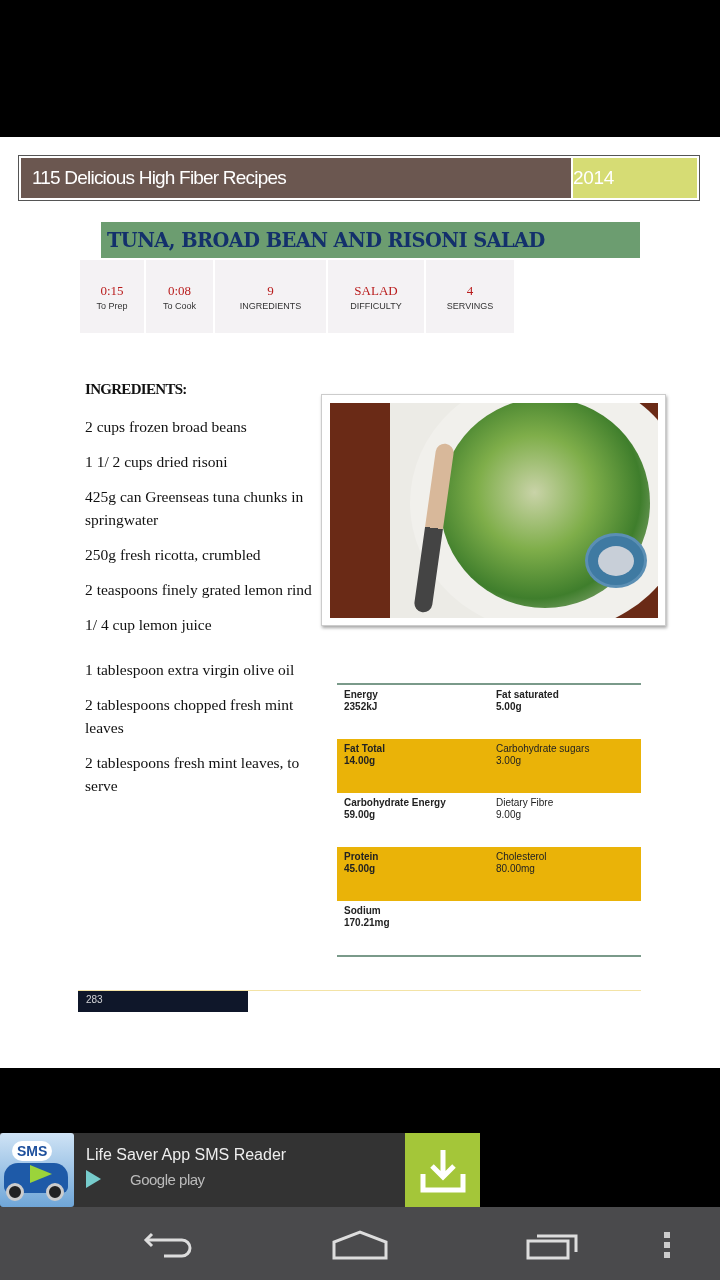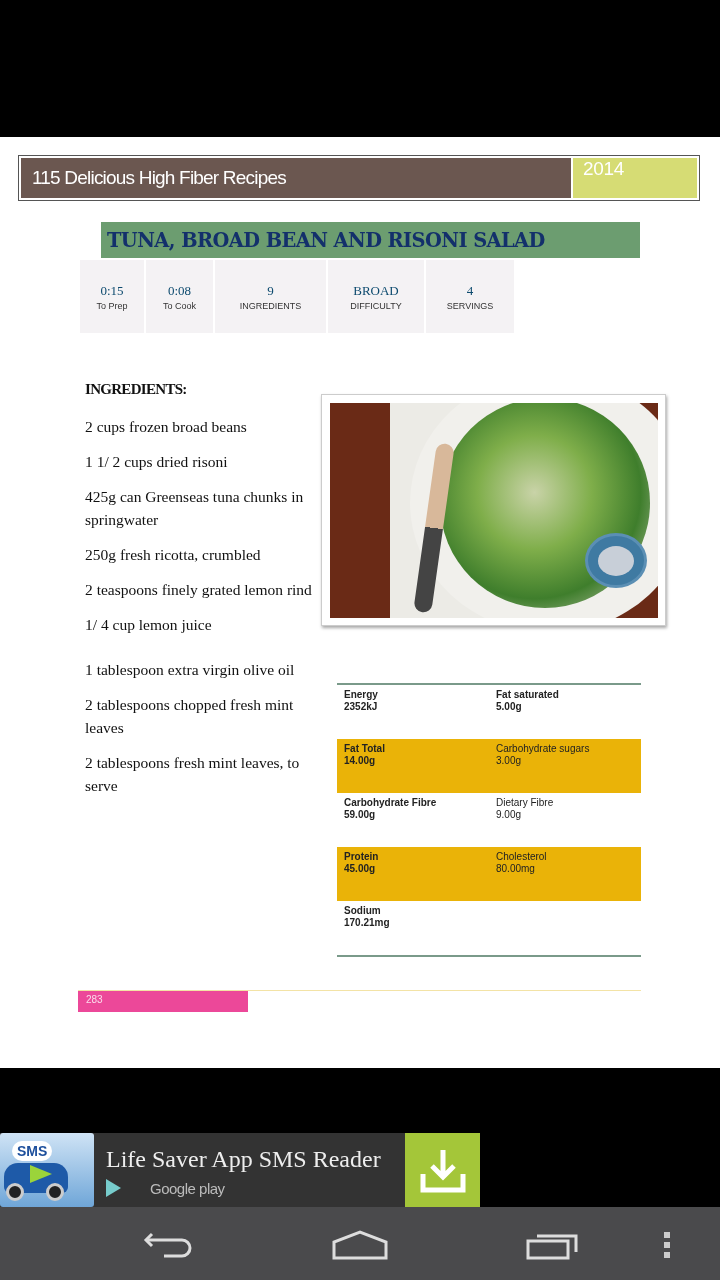--- a/index.html
+++ b/index.html
@@ -3,29 +3,29 @@
 <meta charset="utf-8">
 <style>
   html, body { margin:0; padding:0; }
   body { width:720px; height:1280px; background:#000; position:relative; overflow:hidden; font-family:"Liberation Sans", sans-serif; }
   .page { position:absolute; left:0; top:137px; width:720px; height:931px; background:#fff; }
 
   
   .book-header { position:absolute; left:18px; top:18px; width:682px; height:46px; border:1px solid #555; box-sizing:border-box; padding:2px; display:flex; }
   .book-title-box { flex:0 0 550px; background:#6b5750; display:flex; align-items:center; padding-left:11px; box-sizing:border-box; margin-right:2px; }
   .book-title { font-size:19px; color:#ffffff; letter-spacing:-0.8px; }
-  .book-year-box { flex:1; background:#d6dc74; display:flex; align-items:flex-start; padding-left:10px; }
+  .book-year-box { flex:1; background:#d6dc74; display:flex; align-items:center; }
   .book-year { color:#fff; font-size:19px; letter-spacing:-0.3px; }
 
   .recipe-title-box { position:absolute; left:101px; top:85px; width:539px; height:36px; background:#6c9d70; display:flex; align-items:center; padding-left:6px; box-sizing:border-box; }
   .recipe-title { font-family:"DejaVu Serif", serif; font-weight:bold; color:#13306b; font-size:20px; letter-spacing:-0.6px; transform:scaleX(0.97); transform-origin:left; white-space:nowrap; }
 
   .stats { position:absolute; left:80px; top:123px; height:73px; display:flex; gap:2px; }
   .stat { background:#f4f2f4; display:flex; flex-direction:column; align-items:center; justify-content:flex-start; padding-top:24px; box-sizing:border-box; }
-  .stat-value { font-family:"Liberation Serif", serif; color:#0c4a6e; font-size:13px; line-height:14px; }
+  .stat-value { font-family:"Liberation Serif", serif; color:#b91c1c; font-size:13px; line-height:14px; }
   .stat-label { font-size:9px; color:#333; margin-top:3px; }
 
   .ingredients-head { position:absolute; left:85px; top:244px; font-family:"Liberation Serif", serif; font-weight:bold; font-size:15px; color:#111; letter-spacing:-0.7px; }
   .ingredients { position:absolute; left:85px; top:278px; width:240px; margin:0; padding:0; list-style:none; }
   .ingredients li { font-family:"Liberation Serif", serif; font-size:15.5px; line-height:23px; color:#111; margin-bottom:12px; }
 
   .photo-frame { position:absolute; left:321px; top:257px; width:345px; height:232px; background:#fff; border:1px solid #ccc; box-shadow:1px 2px 3px rgba(0,0,0,0.35); box-sizing:border-box; }
   .photo { position:absolute; left:8px; top:8px; width:328px; height:215px; background:#6a2a16; overflow:hidden; }
   .photo .cloth { position:absolute; left:60px; top:0; width:120px; height:215px; background:#ecebe6; }
   .photo .plate { position:absolute; left:80px; top:-30px; width:280px; height:260px; border-radius:50%; background:#f1f0ec; }
@@ -36,32 +36,32 @@
 
   .nutrition { position:absolute; left:337px; top:546px; width:304px; border-top:2px solid #7a9a8a; border-bottom:2px solid #7a9a8a; }
   .nut-row { display:flex; height:54px; }
   .nut-row.shaded { background:#eab308; }
   .nut-cell { width:152px; padding:4px 7px; box-sizing:border-box; font-size:10px; line-height:12px; color:#222; }
   .nut-label { display:block; }
   .nut-value { display:block; }
   .nut-cell.bold { font-weight:bold; }
 
   .footer-line { position:absolute; left:78px; top:853px; width:563px; height:1px; background:#f3e3a6; }
-  .page-num-box { position:absolute; left:78px; top:854px; width:170px; height:21px; background:#ec4899; }
+  .page-num-box { position:absolute; left:78px; top:854px; width:170px; height:21px; background:#0f172a; }
   .page-num { color:#fff; font-size:10px; position:absolute; left:8px; top:3px; opacity:0.8; }
 
   
   .ad { position:absolute; left:0; top:1133px; width:480px; height:74px; background:#333; display:flex; }
-  .ad-icon { width:74px; height:74px; background:linear-gradient(#cfe3f5,#6fa6d8); position:relative; border-radius:3px;padding-left:20px; }
+  .ad-icon { width:74px; height:74px; background:linear-gradient(#cfe3f5,#6fa6d8); position:relative; border-radius:3px; }
   .ad-icon .sms { position:absolute; left:12px; top:8px; background:#fff; color:#1d4f9c; font-weight:bold; font-size:14px; border-radius:10px; padding:2px 5px; }
   .ad-icon .car { position:absolute; left:4px; top:30px; width:64px; height:30px; background:#1e5aa8; border-radius:14px 14px 6px 6px; }
   .ad-icon .arrow { position:absolute; left:30px; top:32px; width:0; height:0; border-left:22px solid #9bd43a; border-top:9px solid transparent; border-bottom:9px solid transparent; }
   .ad-icon .wheel { position:absolute; top:50px; width:18px; height:18px; border-radius:50%; background:#222; border:3px solid #ccc; box-sizing:border-box; }
   .ad-text { flex:1; padding-left:12px; padding-top:13px; }
-  .ad-title { color:#eee; font-size:24px; display:block;font-family:Liberation Serif, serif; }
+  .ad-title { color:#eee; font-size:16px; display:block; }
   .ad-store { display:flex; align-items:center; margin-top:6px;gap:23px; }
   .play-tri { width:0; height:0; border-left:15px solid #7cc; border-top:9px solid transparent; border-bottom:9px solid transparent; margin-right:6px; }
   .ad-store-text { color:#bbb; font-size:15px; letter-spacing:-0.5px; }
   .ad-download { width:75px; height:74px; background:#a4c639; display:flex; align-items:center; justify-content:center; }
 
   
   .navbar { position:absolute; left:0; top:1207px; width:720px; height:73px; background:#4a4a4c; }
   .nav-btn { position:absolute; top:18px; width:60px; height:40px; display:flex; align-items:center; justify-content:center; }
 </style>
 </head>
@@ -88,21 +88,21 @@
     </div>
     <div class="stat" style="width:67px">
       <span class="stat-value">0:08</span>
       <span class="stat-label">To Cook</span>
     </div>
     <div class="stat" style="width:111px">
       <span class="stat-value">9</span>
       <span class="stat-label">INGREDIENTS</span>
     </div>
     <div class="stat" style="width:96px">
-      <span class="stat-value">BROAD</span>
+      <span class="stat-value">SALAD</span>
       <span class="stat-label">DIFFICULTY</span>
     </div>
     <div class="stat" style="width:88px">
       <span class="stat-value">4</span>
       <span class="stat-label">SERVINGS</span>
     </div>
   </div>
 
   <div class="ingredients-head">INGREDIENTS:</div>
   <ul class="ingredients">
@@ -143,21 +143,21 @@
         <span class="nut-label">Fat Total</span>
         <span class="nut-value">14.00g</span>
       </div>
       <div class="nut-cell">
         <span class="nut-label">Carbohydrate sugars</span>
         <span class="nut-value">3.00g</span>
       </div>
     </div>
     <div class="nut-row">
       <div class="nut-cell bold">
-        <span class="nut-label">Carbohydrate Fibre</span>
+        <span class="nut-label">Carbohydrate Energy</span>
         <span class="nut-value">59.00g</span>
       </div>
       <div class="nut-cell">
         <span class="nut-label">Dietary Fibre</span>
         <span class="nut-value">9.00g</span>
       </div>
     </div>
     <div class="nut-row shaded">
       <div class="nut-cell bold">
         <span class="nut-label">Protein</span>

